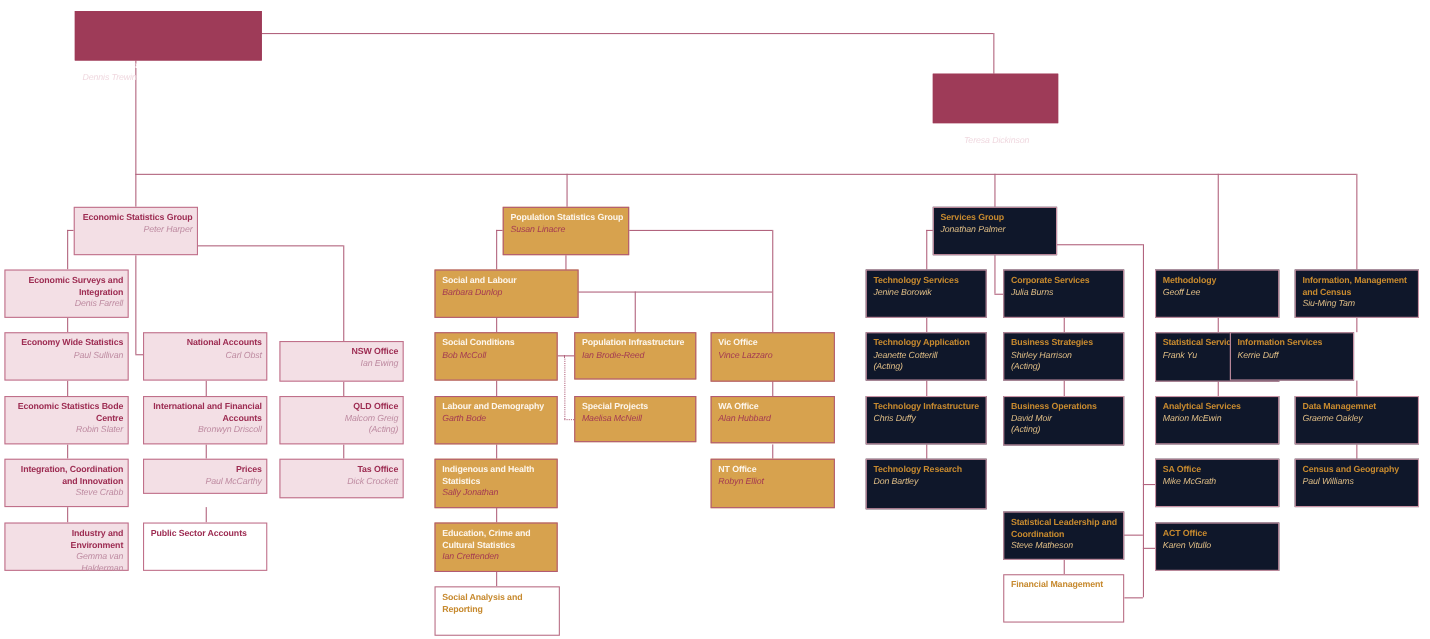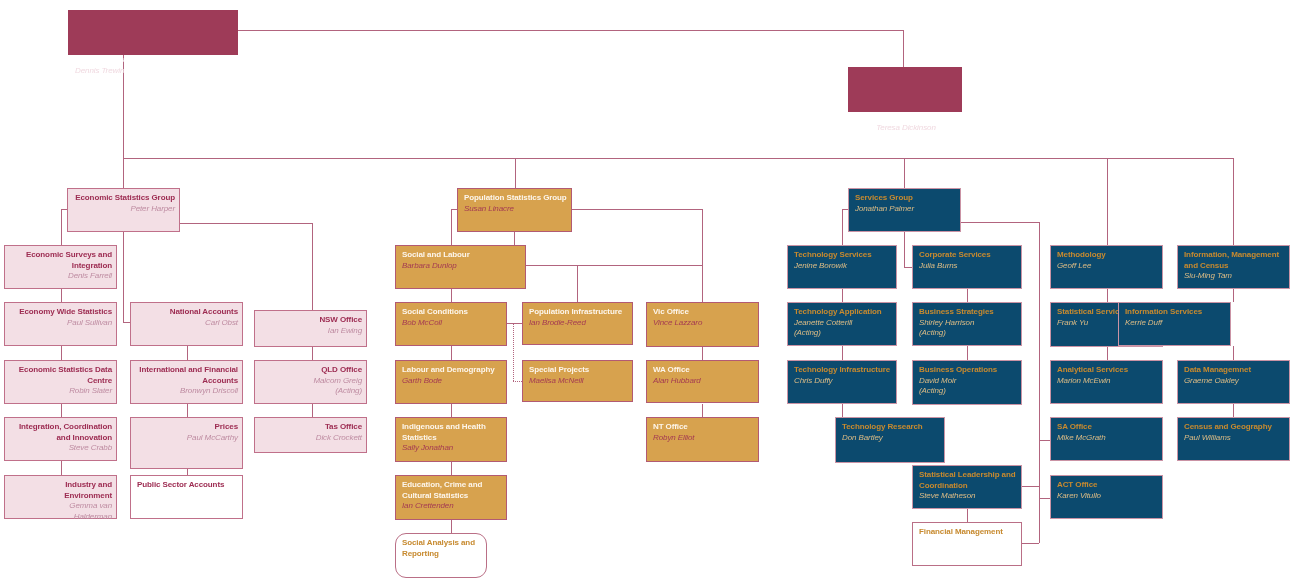--- a/index.html
+++ b/index.html
@@ -15,21 +15,21 @@
   .node .pname{font-style:italic;}
   .maroon{background:#9e3b58;border-color:#9e3b58;padding-top:6px;}
   .maroon .title{color:#ffffff;margin-top:38px;}
   .maroon .pname{color:#f0d9e0;}
   .pink{background:#f3dfe5;border-color:#c0708a;text-align:right;}
   .pink .title{color:#9d2c52;}
   .pink .pname{color:#be8ba1;}
   .gold{background:#d7a24e;border-color:#b25a73;}
   .gold .title{color:#fdf6ec;}
   .gold .pname{color:#a43b52;}
-  .cream{background:#0c4a6e;border-color:#ca93a5;}
+  .cream{background:#0f172a;border-color:#ca93a5;}
   .cream .title{color:#c78a2f;}
   .cream .pname{color:#ddbc85;}
   .white-pink{background:#ffffff;border-color:#c0708a;}
   .white-pink .title{color:#9d2c52;}
   .white-gold{background:#ffffff;border-color:#ba6f86;}
   .white-gold .title{color:#c78a2f;}
   .ln{position:absolute;background:#b2647e;}
   .ln.dot{background:none;}
 </style>
 </head>
@@ -111,40 +111,40 @@
     </div>
     <div class="node pink" style="left: 4px; top: 245px; width: 113px; height: 44px;">
       <div class="title">Economic Surveys and Integration</div>
       <div class="pname">Denis Farrell</div>
     </div>
     <div class="node pink" style="left: 4px; top: 302px; width: 113px; height: 44px;">
       <div class="title">Economy Wide Statistics</div>
       <div class="pname">Paul Sullivan</div>
     </div>
     <div class="node pink" style="left: 4px; top: 360px; width: 113px; height: 44px;">
-      <div class="title">Economic Statistics Data Centre</div>
+      <div class="title">Economic Statistics Bode Centre</div>
       <div class="pname">Robin Slater</div>
     </div>
     <div class="node pink" style="left: 4px; top: 417px; width: 113px; height: 44px;">
       <div class="title">Integration, Coordination and Innovation</div>
       <div class="pname">Steve Crabb</div>
     </div>
     <div class="node pink" style="left: 4px; top: 475px; width: 113px; height: 44px; padding-left: 32px;">
       <div class="title">Industry and Environment</div>
       <div class="pname">Gemma van Halderman</div>
     </div>
     <div class="node pink" style="left: 130px; top: 302px; width: 113px; height: 44px;">
       <div class="title">National Accounts</div>
       <div class="pname">Carl Obst</div>
     </div>
     <div class="node pink" style="left: 130px; top: 360px; width: 113px; height: 44px;">
       <div class="title">International and Financial Accounts</div>
       <div class="pname">Bronwyn Driscoll</div>
     </div>
-    <div class="node pink" style="left: 130px; top: 417px; width: 113px; height: 52px;">
+    <div class="node pink" style="left: 130px; top: 417px; width: 113px; height: 32px;">
       <div class="title">Prices</div>
       <div class="pname">Paul McCarthy</div>
     </div>
     <div class="node white-pink" style="left: 130px; top: 475px; width: 113px; height: 44px;">
       <div class="title">Public Sector Accounts</div>
     </div>
     <div class="node pink" style="left: 254px; top: 310px; width: 113px; height: 37px;">
       <div class="title">NSW Office</div>
       <div class="pname">Ian Ewing</div>
     </div>
@@ -174,21 +174,21 @@
       <div class="pname">Garth Bode</div>
     </div>
     <div class="node gold" style="left: 395px; top: 417px; width: 112px; height: 45px;">
       <div class="title">Indigenous and Health Statistics</div>
       <div class="pname">Sally Jonathan</div>
     </div>
     <div class="node gold" style="left: 395px; top: 475px; width: 112px; height: 45px;">
       <div class="title">Education, Crime and Cultural Statistics</div>
       <div class="pname">Ian Crettenden</div>
     </div>
-    <div class="node white-gold" style="left: 395px; top: 533px; width: 92px; height: 45px; border-radius: 11px;">
+    <div class="node white-gold" style="left: 395px; top: 533px; width: 114px; height: 45px;">
       <div class="title">Social Analysis and Reporting</div>
     </div>
     <div class="node gold" style="left: 522px; top: 302px; width: 111px; height: 43px;">
       <div class="title">Population Infrastructure</div>
       <div class="pname">Ian Brodie-Reed</div>
     </div>
     <div class="node gold" style="left: 522px; top: 360px; width: 111px; height: 42px;">
       <div class="title">Special Projects</div>
       <div class="pname">Maelisa McNeill</div>
     </div>
@@ -214,21 +214,21 @@
     </div>
     <div class="node cream" style="left: 787px; top: 302px; width: 110px; height: 44px;">
       <div class="title">Technology Application</div>
       <div class="pname">Jeanette Cotterill</div>
       <div class="pname">(Acting)</div>
     </div>
     <div class="node cream" style="left: 787px; top: 360px; width: 110px; height: 44px;">
       <div class="title">Technology Infrastructure</div>
       <div class="pname">Chris Duffy</div>
     </div>
-    <div class="node cream" style="left: 787px; top: 417px; width: 110px; height: 46px; margin-left: 48px;">
+    <div class="node cream" style="left: 787px; top: 417px; width: 110px; height: 46px;">
       <div class="title">Technology Research</div>
       <div class="pname">Don Bartley</div>
     </div>
     <div class="node cream" style="left: 912px; top: 245px; width: 110px; height: 44px;">
       <div class="title">Corporate Services</div>
       <div class="pname">Julia Burns</div>
     </div>
     <div class="node cream" style="left: 912px; top: 302px; width: 110px; height: 44px;">
       <div class="title">Business Strategies</div>
       <div class="pname">Shirley Harrison</div>

